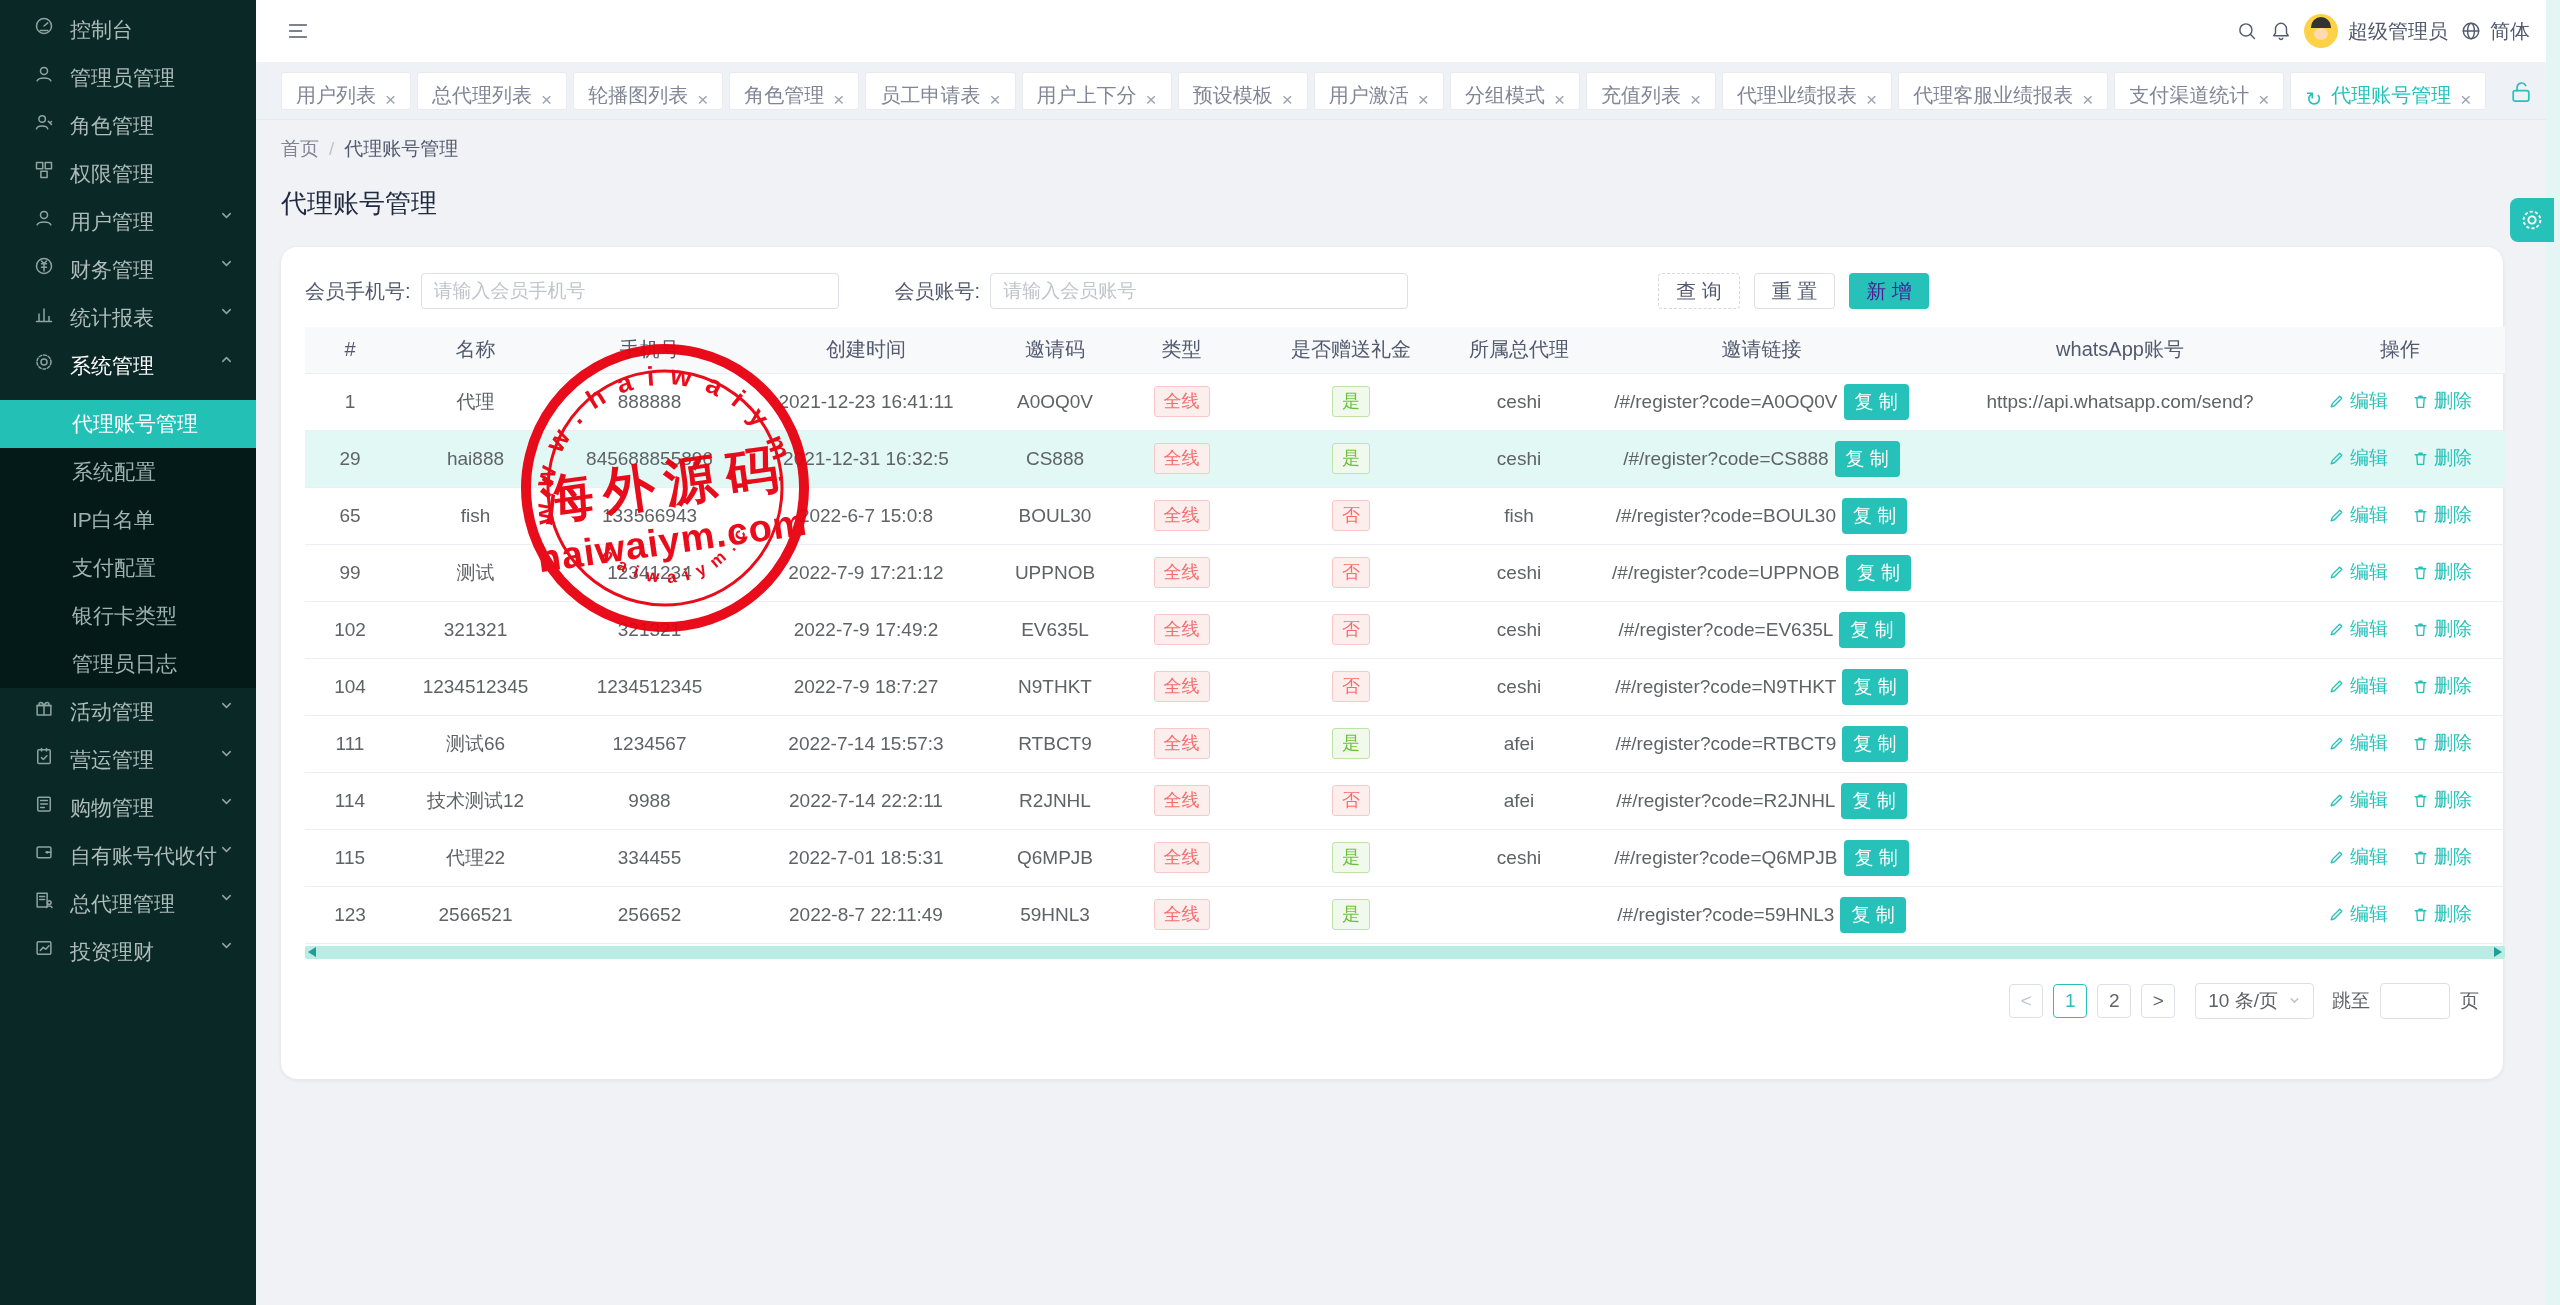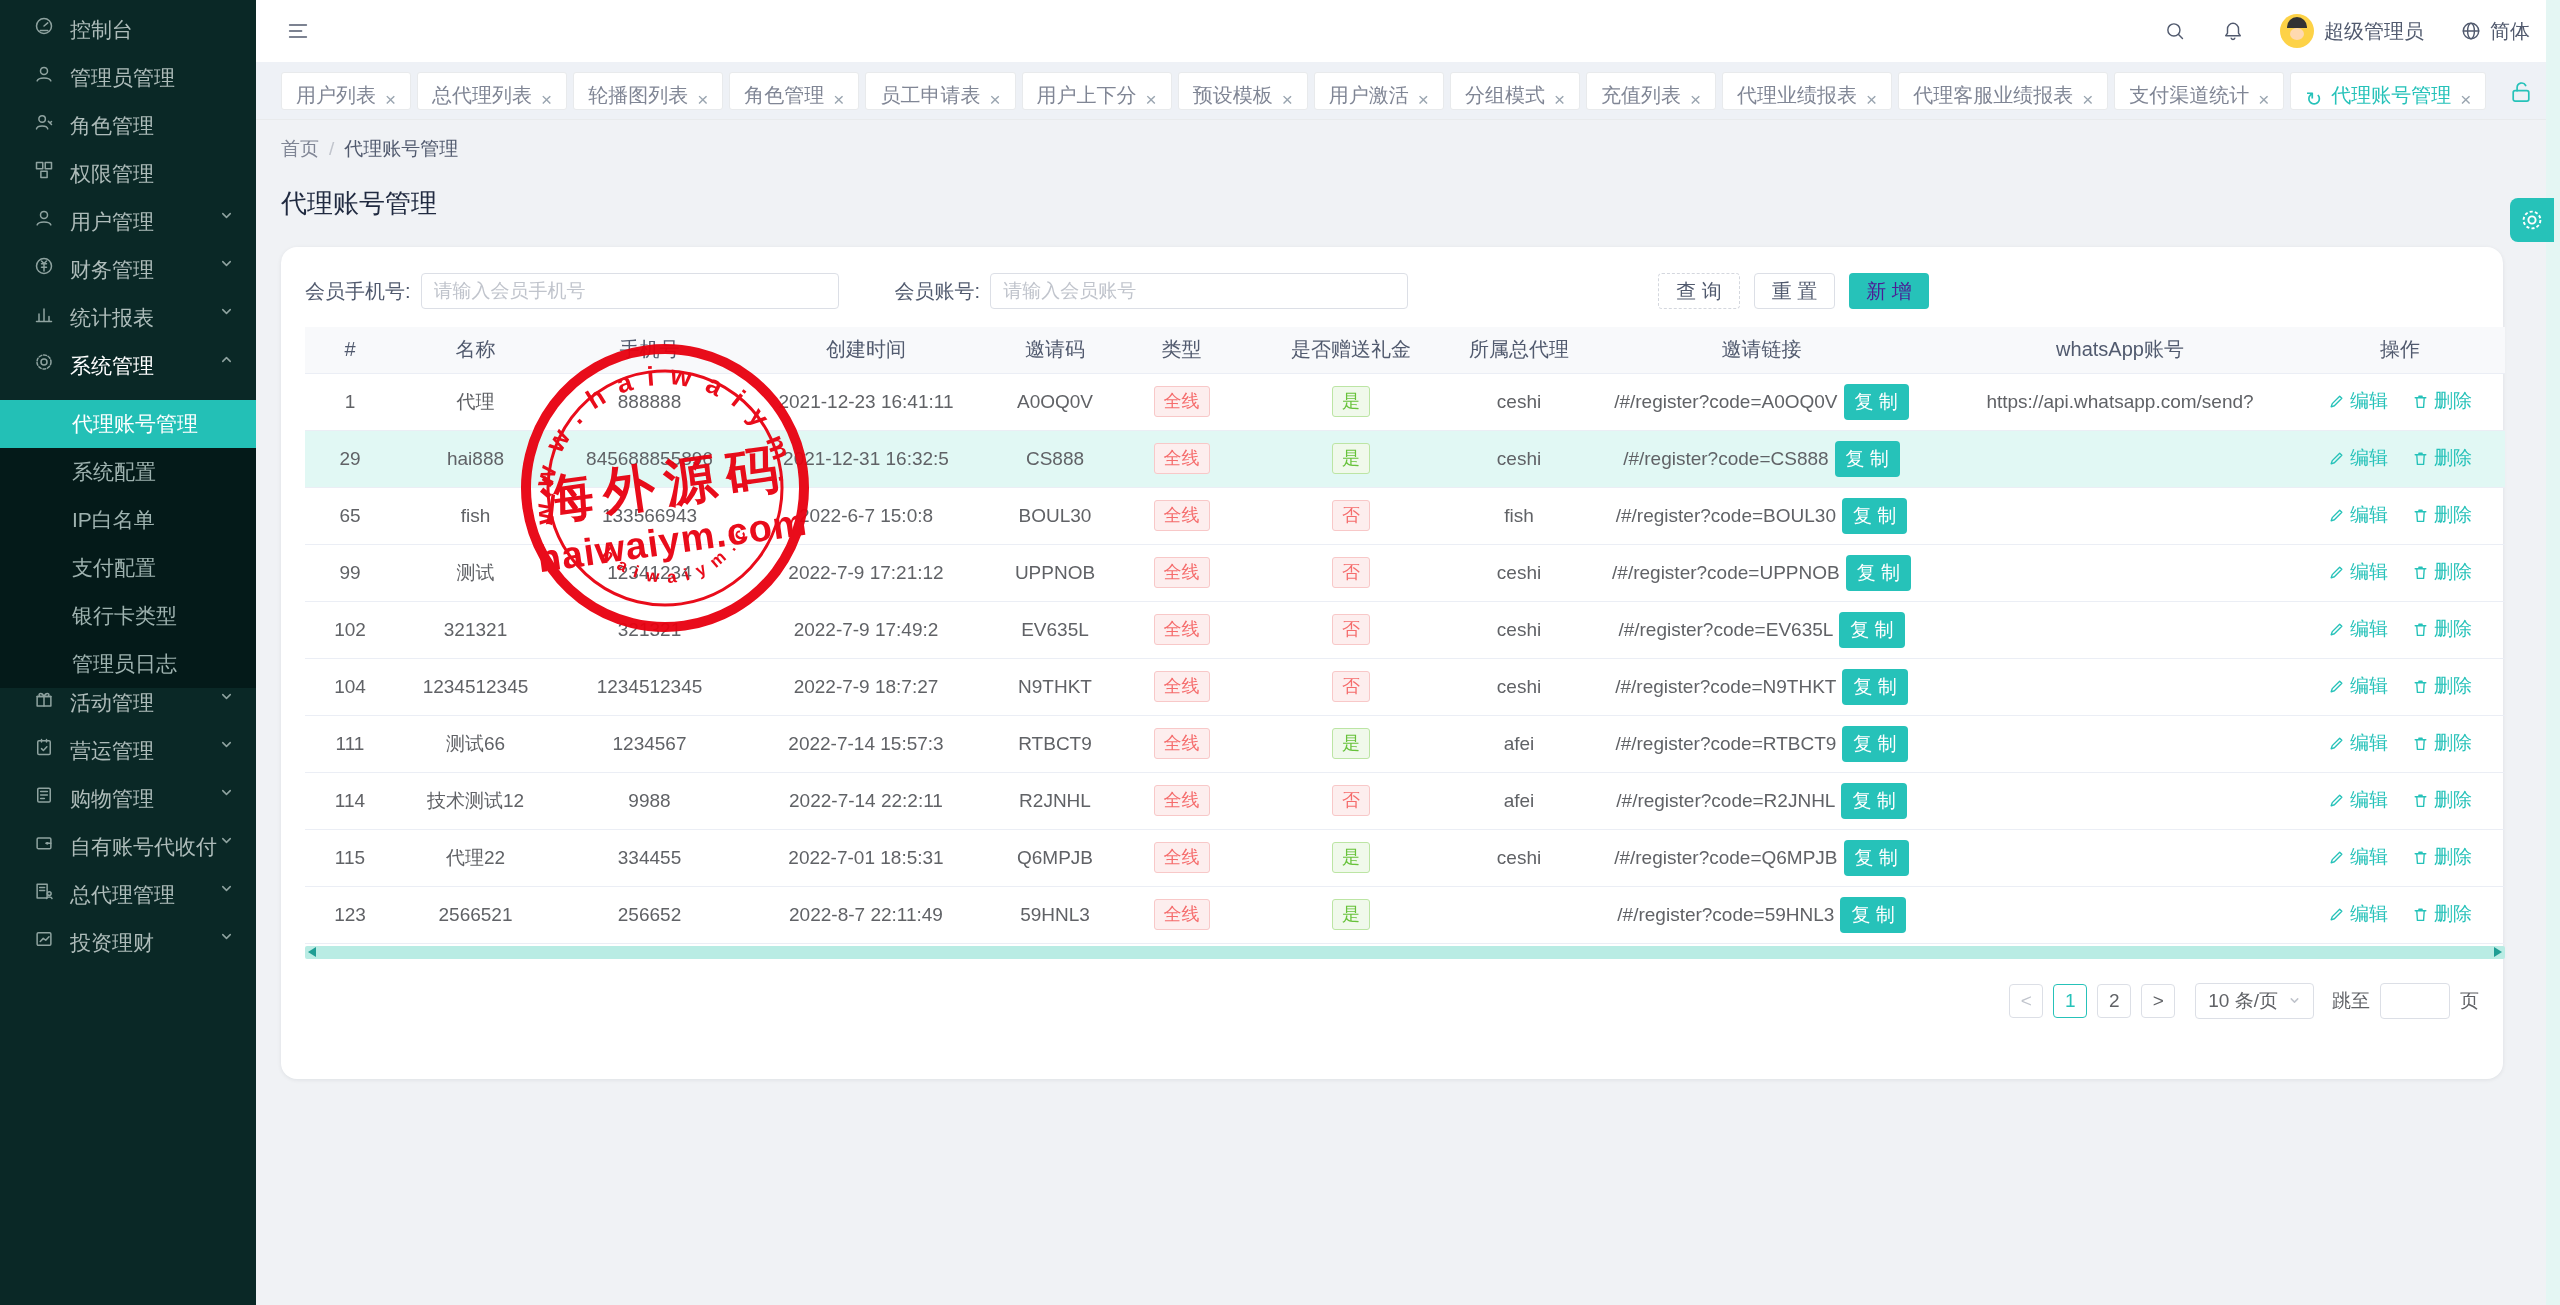--- a/index.html
+++ b/index.html
@@ -21,21 +21,21 @@
   .chev{margin-left:auto;width:15px;height:15px;fill:none;stroke:#8fa3a0;stroke-width:1.6;stroke-linecap:round;stroke-linejoin:round;flex:none;}
   .chev.up{transform:rotate(180deg);}
   .submenu{background:#041a19;}
   .sub-item{height:48px;line-height:48px;padding-left:72px;color:#9fb3b0;font-size:21px;cursor:pointer;}
   .sub-item.active{background:#23c0b6;color:#fff;}
 
   
   .main{margin-left:256px;position:relative;}
   .topbar{height:62px;background:#fff;display:flex;align-items:center;padding:0 30px;}
   .hamburger{color:#515a6e;width:24px;height:24px;cursor:pointer;}
-  .topbar-right{margin-left:auto;display:flex;align-items:center;gap:36px;color:#515a6e;font-size:20px;}
+  .topbar-right{margin-left:auto;display:flex;align-items:center;gap:12px;color:#515a6e;font-size:20px;}
   .tb-ic{width:22px;height:22px;color:#515a6e;cursor:pointer;}
   .avatar{width:34px;height:34px;border-radius:50%;background:#fdd247;position:relative;overflow:hidden;flex:none;}
   .avatar::before{content:"";position:absolute;left:7px;top:3px;width:20px;height:11px;border-radius:10px 10px 0 0;background:#333;}
   .avatar::after{content:"";position:absolute;left:10px;top:14px;width:14px;height:12px;border-radius:50%;background:#ffd9b0;}
   .user-wrap{display:flex;align-items:center;gap:10px;cursor:pointer;}
   .lang-wrap{display:flex;align-items:center;gap:8px;cursor:pointer;}
 
   .tabstrip{height:58px;background:#eef1f6;display:flex;align-items:center;padding:0 25px;gap:6px;position:relative;border-bottom:1px solid #e8eaec;}
   .tab{height:38px;background:#fff;border:1px solid #e8eaec;border-radius:3px;display:flex;align-items:flex-end;padding:0 14px;font-size:20px;color:#808695;gap:9px;cursor:pointer;white-space:nowrap;}
   .tab.active{color:#26c2b9;}
@@ -277,21 +277,21 @@
       </div>
 
       <div class="sub-item">
         <span>银行卡类型</span>
       </div>
 
       <div class="sub-item">
         <span>管理员日志</span>
       </div>
     </nav>
-  <nav class="menu" style="padding-top:1px">
+  <nav class="menu" style="padding-top:10px">
 
       <div class="menu-item">
         <span class="mi-wrap">
           <svg class="mi">
             <use href="#i-gift"></use>
           </svg>
         </span>
         <span>活动管理</span>
         <svg class="chev" viewBox="0 0 16 16">
           <path d="M4 6l4 4 4-4"></path>

